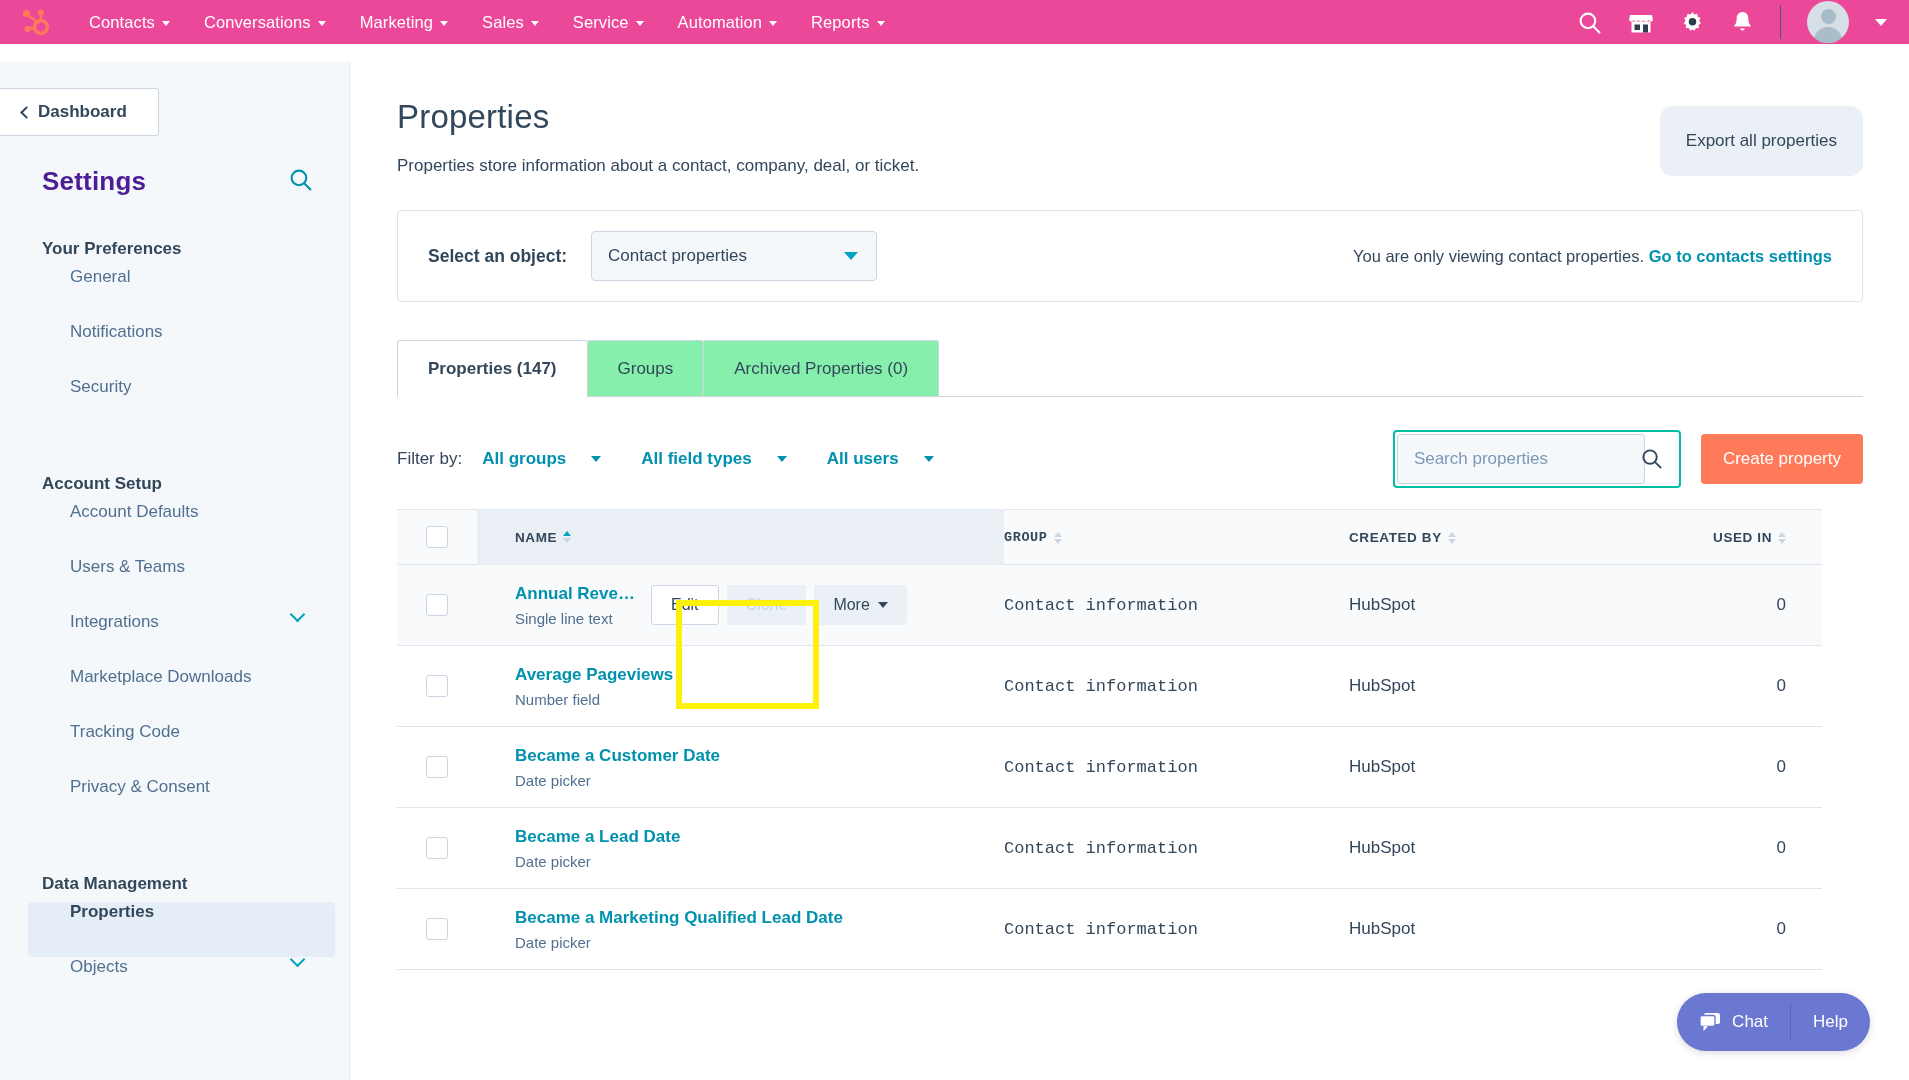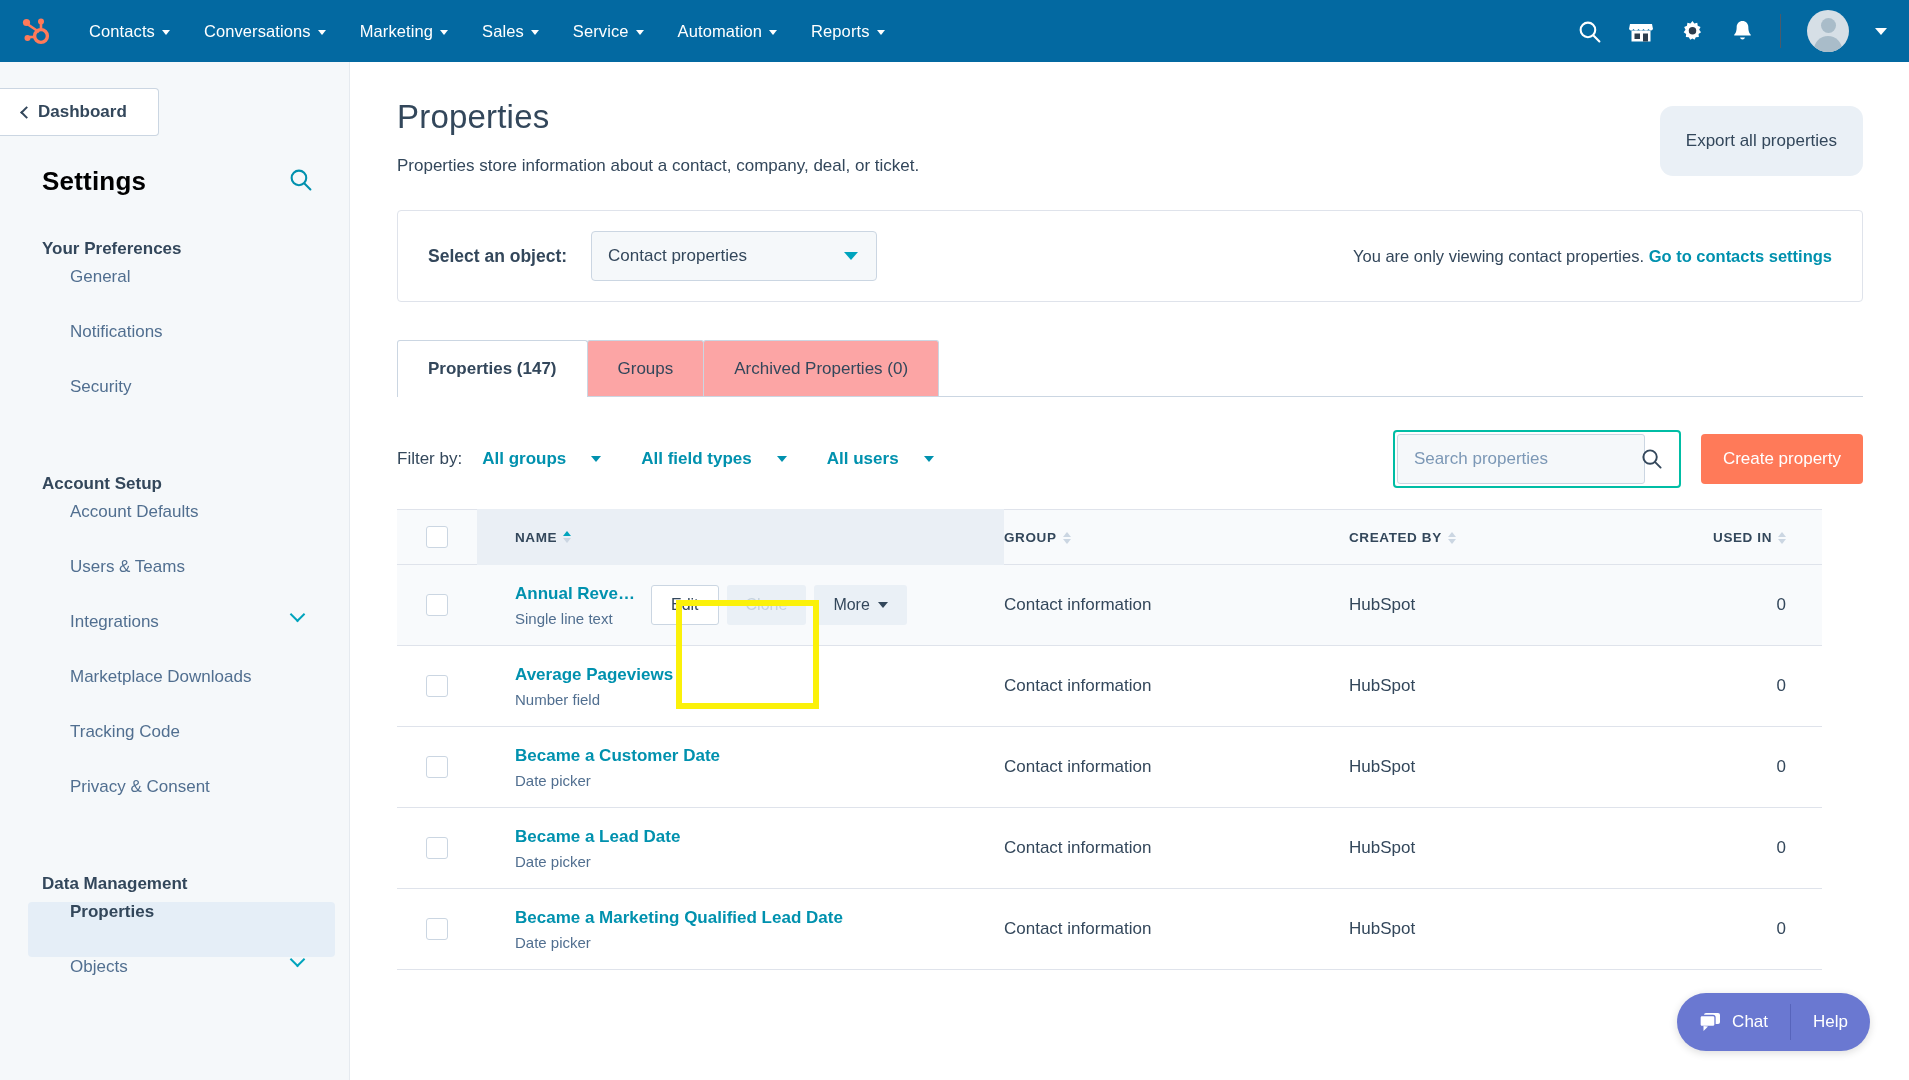--- a/index.html
+++ b/index.html
@@ -6,22 +6,22 @@
   html, body {
     width: 1909px; height: 1080px;
     font-family: "Liberation Sans", sans-serif;
     background: #ffffff;
     overflow: hidden;
   }
 
   
   #topnav {
     position: absolute; top: 0; left: 0;
-    width: 1909px; height: 62px;
-    background: #0369a1;
+    width: 1909px; height: 44px;
+    background: #ec4899;
     display: flex; align-items: center;
   }
   #topnav .logo {
     width: 72px; display: flex; align-items: center; justify-content: center;
   }
   .nav-items { display: flex; align-items: center; gap: 0px; }
   .nav-item {
     color: #ffffff; font-size: 16.5px; letter-spacing: .1px;
     padding: 0 17px; height: 62px; display: flex; align-items: center;
     cursor: pointer; white-space: nowrap;
@@ -73,21 +73,21 @@
   #dash-btn .chev {
     width: 9px; height: 9px; border-left: 2px solid #33475b;
     border-bottom: 2px solid #33475b; transform: rotate(45deg);
     position: relative; left: 3px;
   }
   #dash-btn span { font-size: 17px; font-weight: bold; color: #33475b; }
   #settings-head {
     display: flex; align-items: center; justify-content: space-between;
     padding: 30px 36px 0 42px;
   }
-  #settings-head h2 { font-size: 26px; color: #000000; font-weight: bold; letter-spacing: .2px; }
+  #settings-head h2 { font-size: 26px; color: #4c1d95; font-weight: bold; letter-spacing: .2px; }
   .side-group {
     font-size: 17px; font-weight: bold; color: #33475b;
     padding: 0 42px; margin-top: 42px; margin-bottom: 8px;
   }
   .side-item {
     font-size: 17px; color: #516f90; height: 55px;
     display: flex; align-items: flex-start; justify-content: space-between;
     padding: 0 32px 0 42px; margin: 0 14px 0 28px;
     border-radius: 4px; cursor: pointer;
   }
@@ -130,21 +130,21 @@
   }
   #obj-note { margin-left: auto; font-size: 16.5px; color: #33475b; }
   #obj-note a { color: #0091ae; text-decoration: none; font-weight: bold; cursor: pointer; }
 
   
   #tabs { margin-top: 38px; display: flex; border-bottom: 1px solid #cbd6e2; }
   .tab {
     height: 56px; display: flex; align-items: center; justify-content: center;
     padding: 0 30px; font-size: 17px; color: #33475b;
     border: 1px solid #cbd6e2; border-bottom: none;
-    background: #fca5a5; border-radius: 3px 3px 0 0; margin-right: -1px;
+    background: #86efac; border-radius: 3px 3px 0 0; margin-right: -1px;
     cursor: pointer; position: relative;
   }
   .tab.active { background: #ffffff; font-weight: bold; z-index: 2; }
   .tab.active::after {
     content: ""; position: absolute; left: 0; right: 0; bottom: -1px;
     height: 2px; background: #ffffff;
   }
 
   
   #filterbar { margin-top: 34px; display: flex; align-items: center; height: 56px; position: relative; }
@@ -183,21 +183,21 @@
   #tbl { margin-top: 22px; width: 1425px; }
   .thead {
     display: flex; height: 56px; align-items: center;
     border-top: 1px solid #dfe3eb; border-bottom: 1px solid #dfe3eb;
     background: #f8fafc;
   }
   .thead .c-check { background: #f8fafc; }
   .thead .c-name { background: #eaeff5; height: 56px; display: flex; align-items: center; }
   .c-check { width: 80px; display: flex; align-items: center; justify-content: center; flex: none; }
   .c-name  { width: 527px; flex: none; padding-left: 38px; }
-  .c-group { width: 345px; flex: none; }
+  .c-group { width: 345px; flex: none; font-family: Liberation Mono, monospace; }
   .c-created { width: 290px; flex: none; }
   .c-used { width: 183px; flex: none; text-align: right; padding-right: 36px; }
   .th-label {
     font-size: 13.5px; letter-spacing: .6px; color: #33475b; font-weight: bold;
     display: inline-flex; align-items: center; gap: 6px; cursor: pointer;
   }
   .c-used .th-label { justify-content: flex-end; }
   .sorter { display: inline-flex; flex-direction: column; gap: 2px; }
   .sorter .up {
     width: 0; height: 0; border-left: 4.5px solid transparent;

